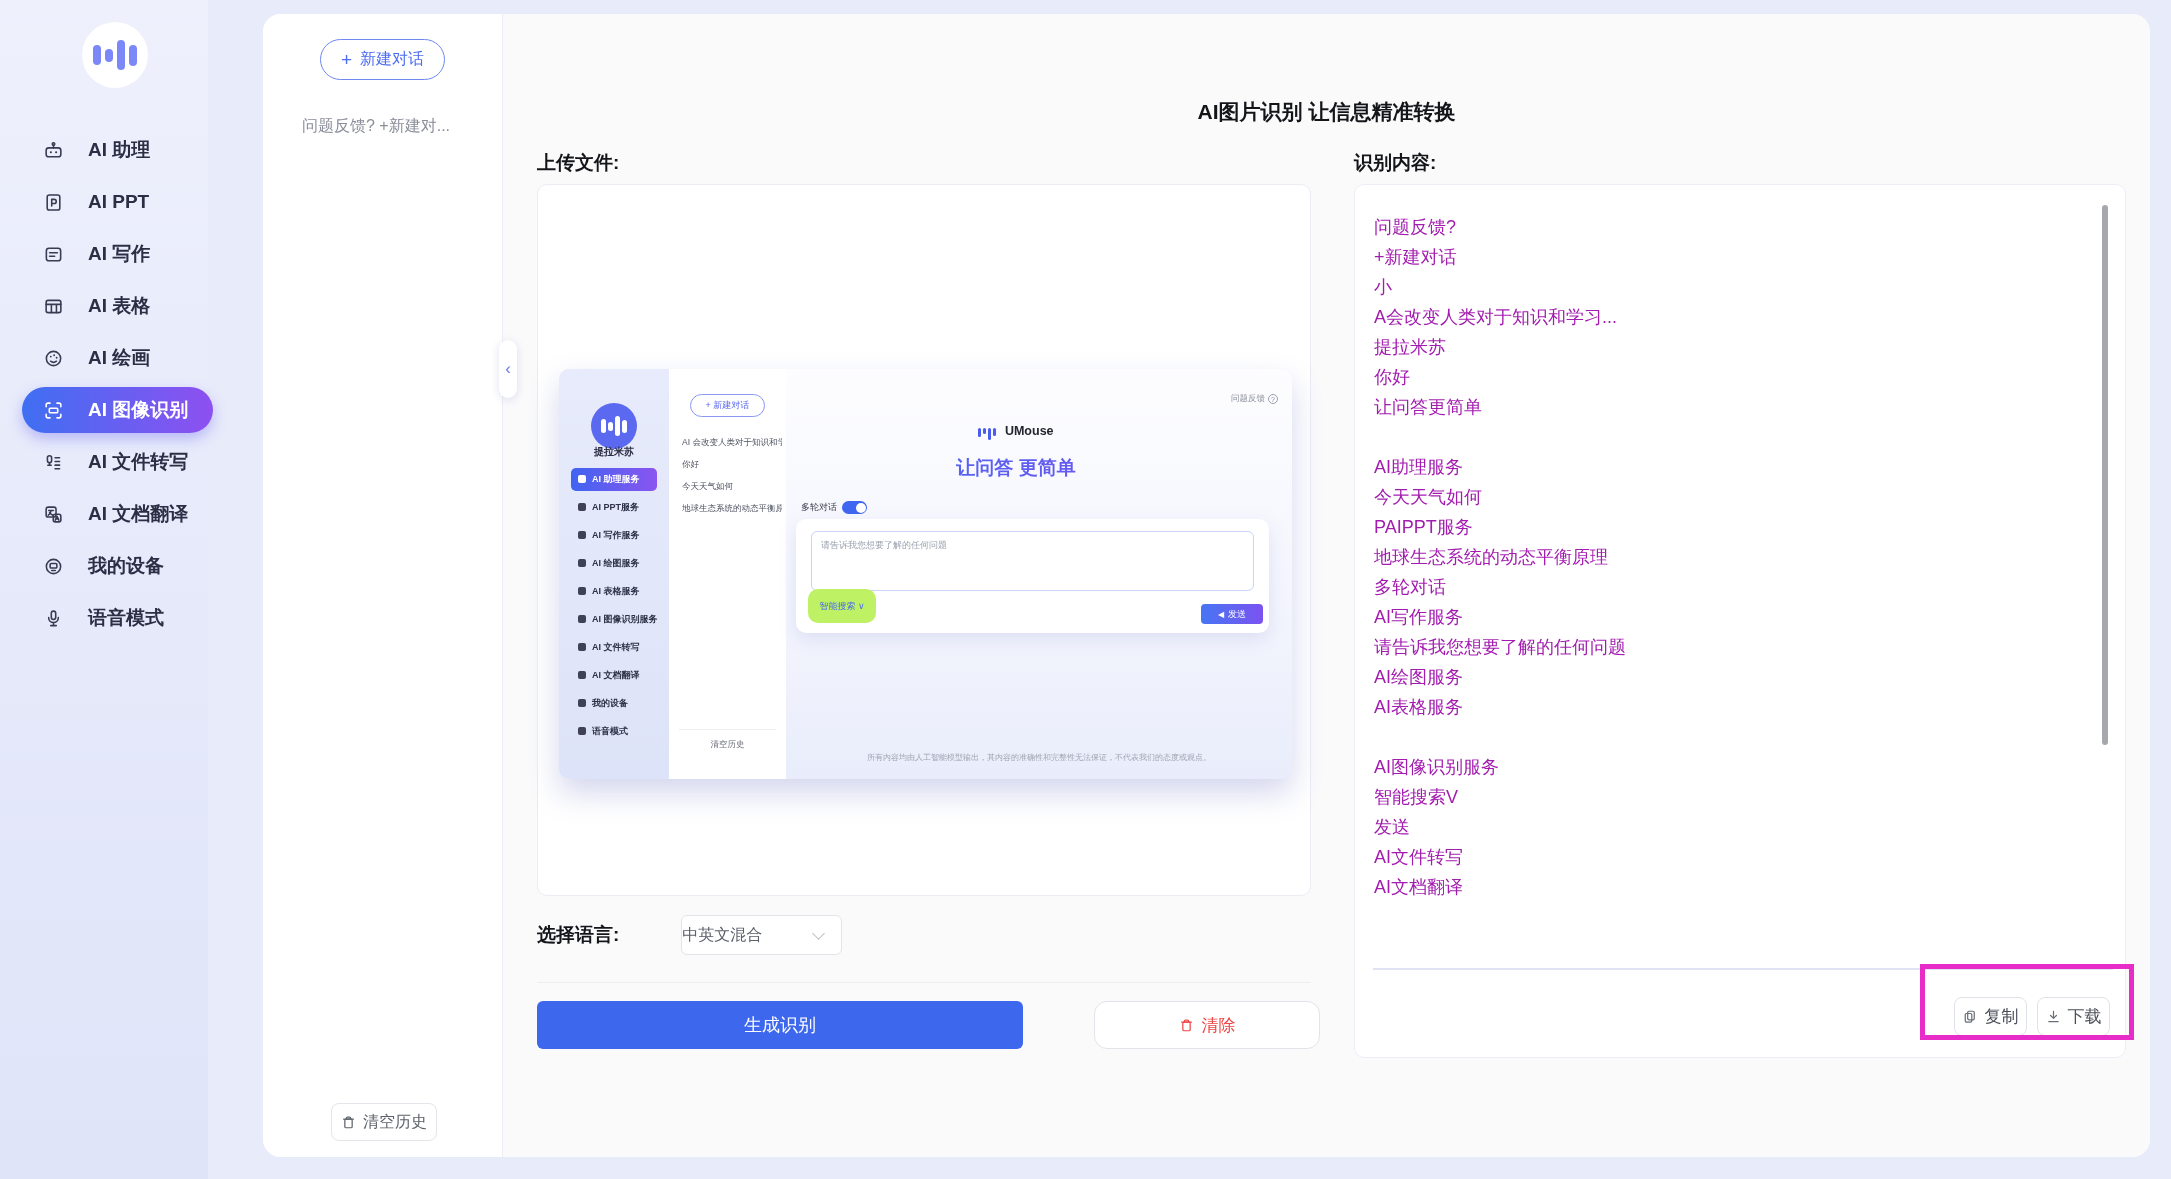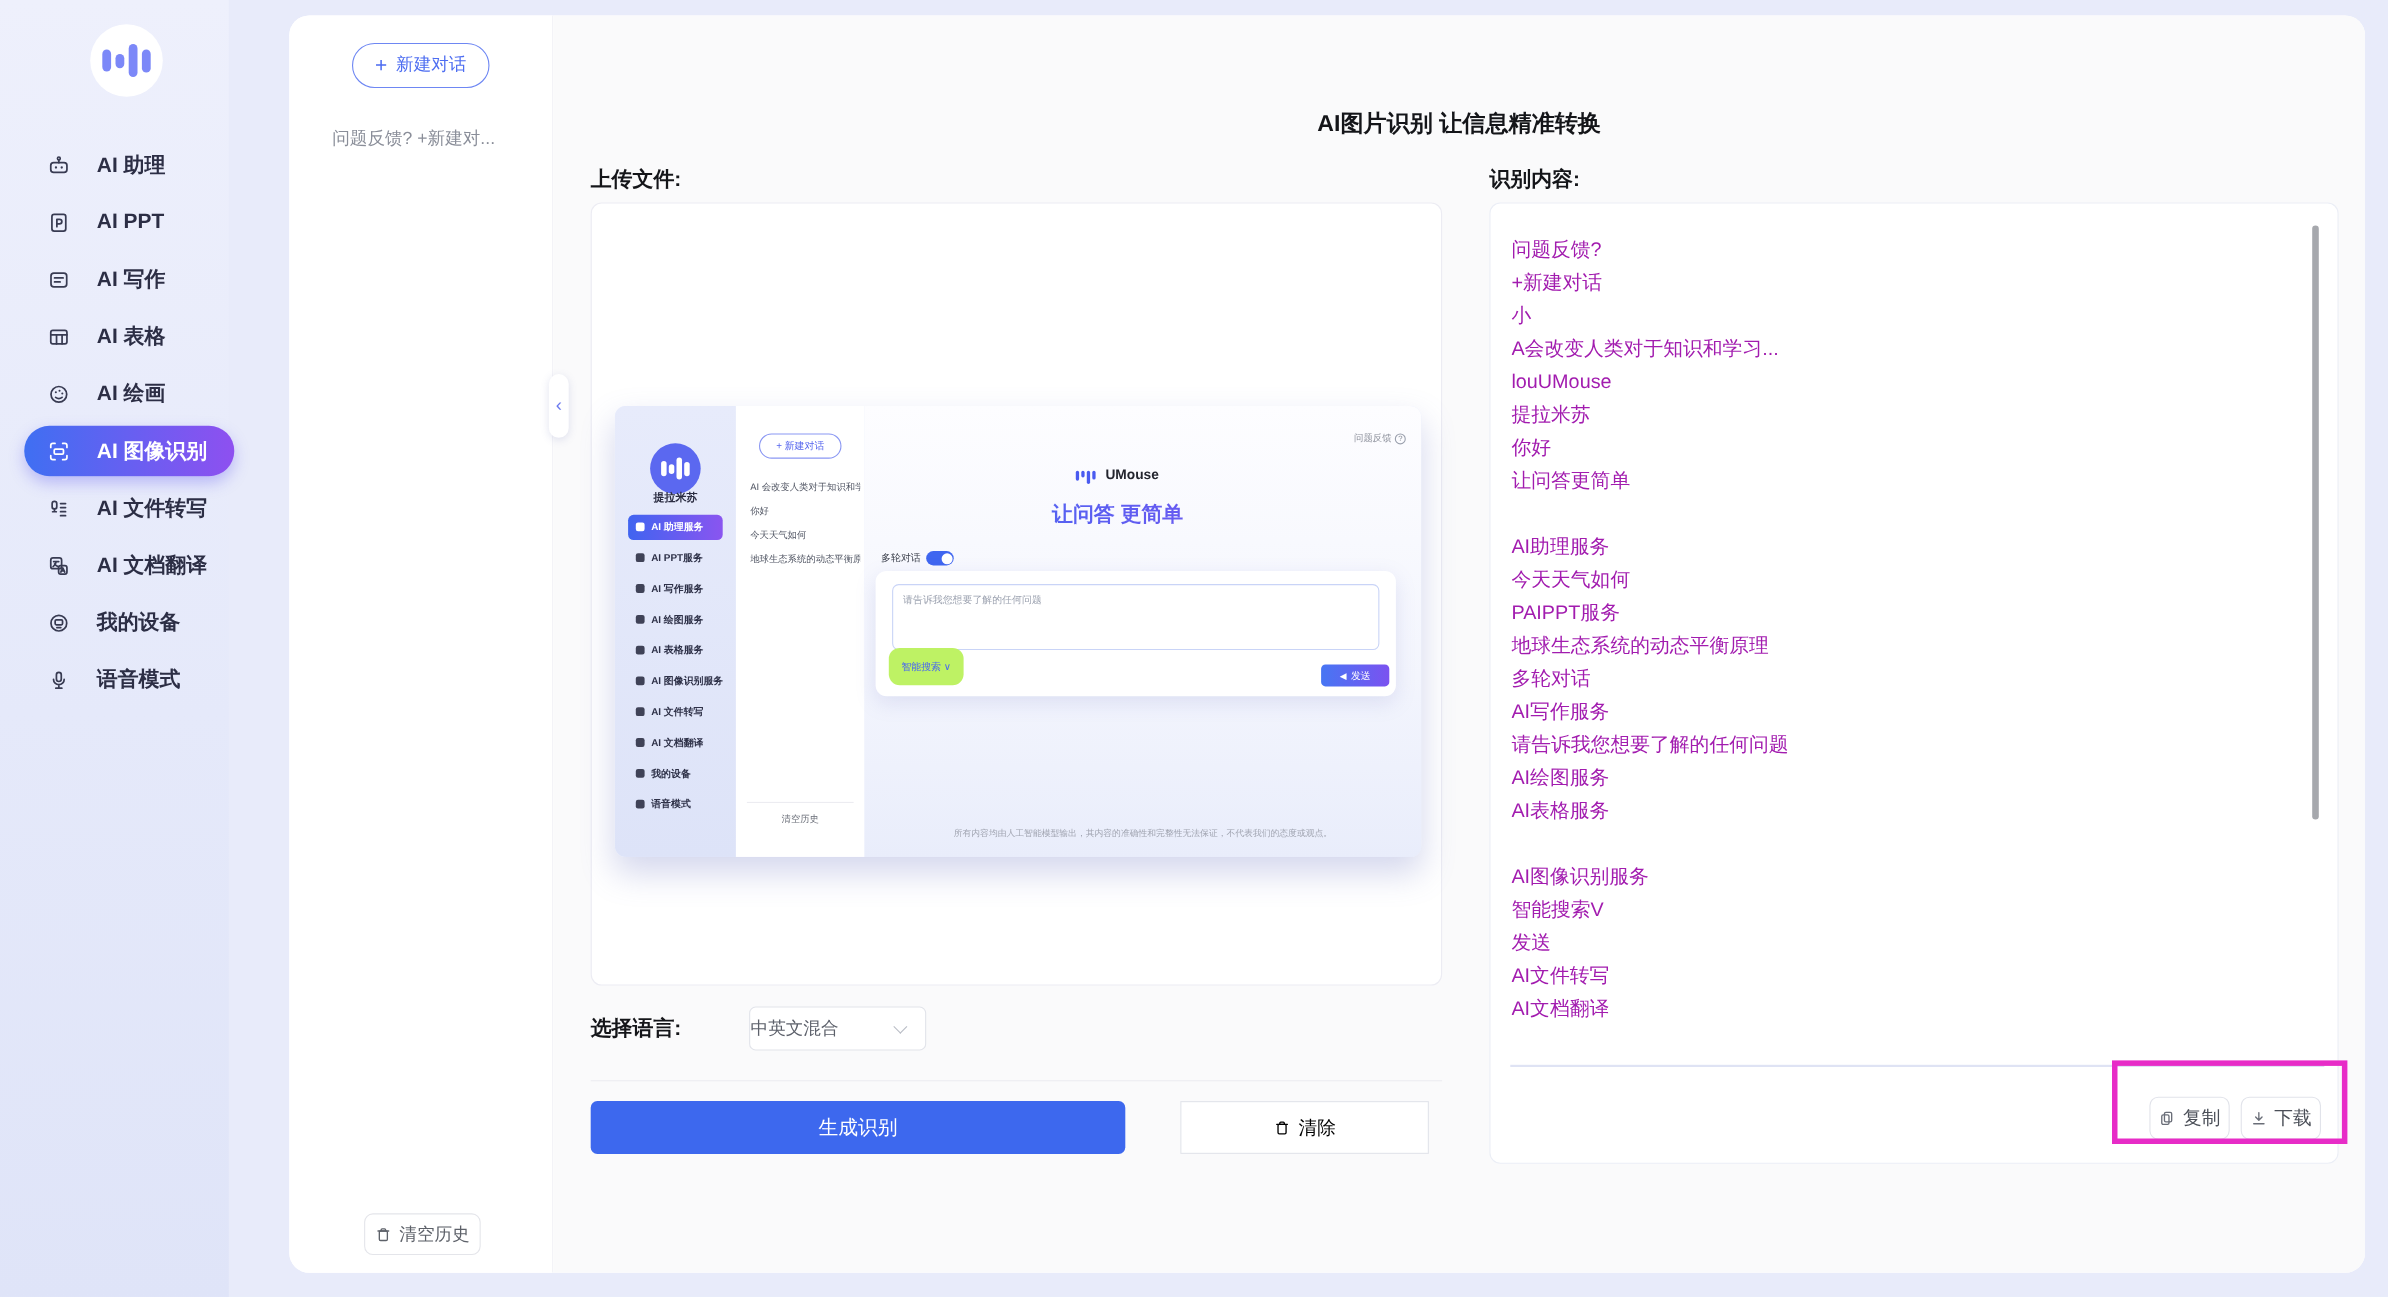--- a/index.html
+++ b/index.html
@@ -60,22 +60,22 @@
   .lang-label { font-size:19px; font-weight:700; color:#141519; }
   .lang-select { position:relative; margin-left:62px; width:161px; height:40px; background:#fff;
     border:1px solid #e2e4ea; border-radius:6px; display:flex; align-items:center;
     font-size:16px; color:#5c606a; cursor:pointer; }
   .lang-select .chev { position:absolute; right:18px; top:13px; width:9px; height:9px;
     border-left:1.6px solid #b9bdc6; border-bottom:1.6px solid #b9bdc6; transform:rotate(-45deg); }
 
   .left-divider { position:absolute; left:34px; top:968px; width:774px; height:1px; background:#ededf0; }
   .gen-btn { position:absolute; left:34px; top:987px; width:486px; height:48px; background:#3d68ee;
     border:none; border-radius:6px; color:#fff; font-size:18px; cursor:pointer; }
-  .clr-btn { position:absolute; left:570px; top:987px; width:226px; height:48px; background:#fff;
-    border:1px solid #e2e4ea; border-radius:0; color:#000000; font-size:17px;
+  .clr-btn { position:absolute; left:591px; top:987px; width:226px; height:48px; background:#fff;
+    border:1px solid #e2e4ea; border-radius:13px; color:#ef4444; font-size:17px;
     display:flex; align-items:center; justify-content:center; gap:8px; cursor:pointer; }
 
   
   .result-panel { position:absolute; left:851px; top:170px; width:772px; height:874px; background:#fff;
     border:1px solid #ebeef6; border-radius:10px; }
   .result-text { position:absolute; left:19px; top:27px; width:700px; height:715px; overflow:hidden; }
   .rline { font-size:18px; line-height:30px; min-height:30px; color:#a21caf; white-space:nowrap; }
   .r-scrollbar { position:absolute; right:17px; top:20px; width:6px; height:540px;
     background:#a6a8ad; border-radius:3px; cursor:pointer; }
   .r-divider { position:absolute; left:18px; top:783px; width:740px; height:2px; background:#dfe3f4; }
@@ -414,21 +414,20 @@
 
       <div class="sec-label" style="left:851px; top:136px;">识别内容:</div>
 
       <div class="result-panel">
         <div class="result-text">
 
         <div class="rline">问题反馈?</div>
             <div class="rline">+新建对话</div>
             <div class="rline">小</div>
             <div class="rline">A会改变人类对于知识和学习...</div>
-            <div class="rline">louUMouse</div>
             <div class="rline">提拉米苏</div>
             <div class="rline">你好</div>
             <div class="rline">让问答更简单</div>
             <div class="rline"></div>
             <div class="rline">AI助理服务</div>
             <div class="rline">今天天气如何</div>
             <div class="rline">PAIPPT服务</div>
             <div class="rline">地球生态系统的动态平衡原理</div>
             <div class="rline">多轮对话</div>
             <div class="rline">AI写作服务</div>

